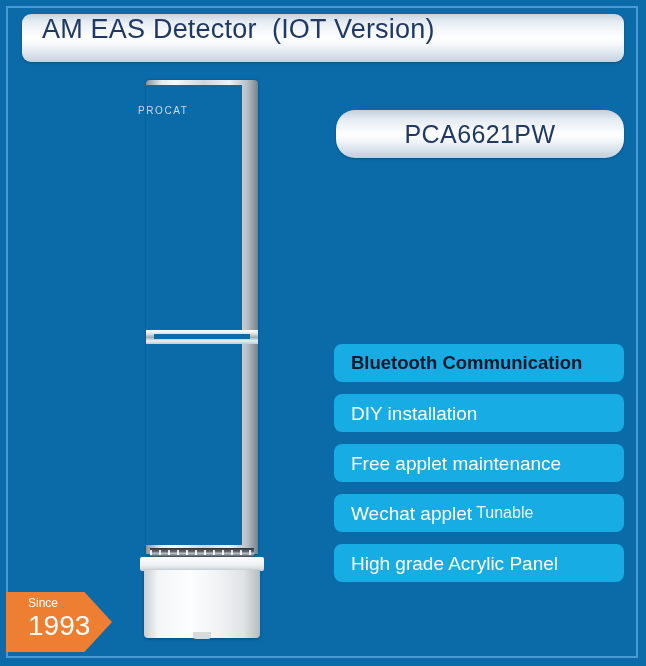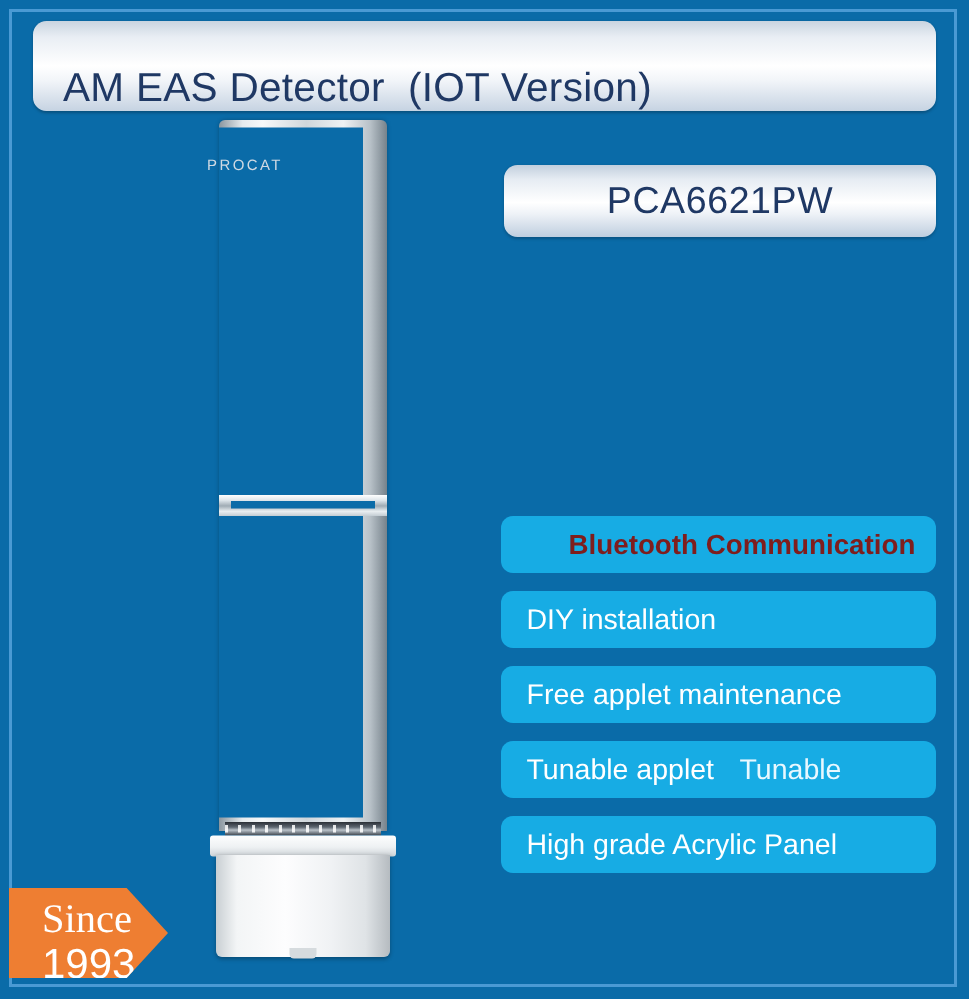--- a/index.html
+++ b/index.html
@@ -31,49 +31,49 @@
     box-sizing: border-box;
     pointer-events: none;
   }
 
   
   #title-bar {
     position: absolute;
     left: 22px;
     top: 14px;
     width: 602px;
-    height: 60px;
+    height: 48px;
     border-radius: 9px;
     background: linear-gradient(to bottom,
                 #c9d4e0 0%,
                 #e9eef4 18%,
                 #ffffff 50%,
                 #f2f5f9 66%,
                 #c6d3e2 100%);
     box-shadow: 0 1px 2px rgba(0,0,0,0.25);
     display: flex;
-    align-items: flex-end;
+    align-items: flex-start;
     box-sizing: border-box;
     padding-left: 20px;
   }
   #title-text {
     font-size: 27px;
     color: #1f3864;
     letter-spacing: 0.2px;
     white-space: pre;
   }
 
   
   #model-badge {
     position: absolute;
     left: 336px;
     top: 110px;
     width: 288px;
     height: 48px;
-    border-radius: 9px;
+    border-radius: 19px;
     background: linear-gradient(to bottom,
                 #c2cfdd 0%,
                 #e6ecf3 20%,
                 #ffffff 52%,
                 #eef2f7 68%,
                 #bfcedf 100%);
     box-shadow: 0 1px 2px rgba(0,0,0,0.22);
     display: flex;
     align-items: center;
     justify-content: center;
@@ -99,48 +99,47 @@
     margin-bottom: 12px;
     display: flex;
     align-items: center;
     box-sizing: border-box;
     padding-left: 17px;
     color: #ffffff;
     font-size: 19px;
     white-space: nowrap;
   }
   .feature-pill.accent .feature-label {
-    color: #7f1d1d;
+    color: #0f172a;
     font-weight: bold;
     font-size: 18.5px;
-    margin-left: 28px;
   }
   .feature-label { line-height: 1; }
   .feature-sub {
-    font-size: 19px;
+    font-size: 16px;
     color: #e8f8ff;
-    margin-left: 17px;
+    margin-left: 4px;
     line-height: 1;
   }
 
   
   #since-badge {
     position: absolute;
     left: 6px;
     top: 592px;
     width: 106px;
     height: 60px;
     background: #ee7e32;
     clip-path: polygon(0 0, 74% 0, 100% 50%, 74% 100%, 0 100%);
     color: #ffffff;
     box-sizing: border-box;
     padding: 5px 0 0 22px;
     line-height: 1.12;
   }
-  #since-badge .since-word { font-size: 27px; display: block; font-family: Liberation Serif, serif; }
+  #since-badge .since-word { font-size: 12px; display: block; }
   #since-badge .since-year { font-size: 28px; display: block; }
 
   
   #gate {
     position: absolute;
     left: 138px;
     top: 78px;
     width: 128px;
     height: 566px;
   }
@@ -284,21 +283,21 @@
     <div class="feature-pill">
       <span class="feature-label">DIY installation</span>
     </div>
 
 
     <div class="feature-pill">
       <span class="feature-label">Free applet maintenance</span>
     </div>
 
     <div class="feature-pill">
-      <span class="feature-label">Tunable applet</span>
+      <span class="feature-label">Wechat applet</span>
       <span class="feature-sub">Tunable</span>
     </div>
 
     <div class="feature-pill">
       <span class="feature-label">High grade Acrylic Panel</span>
     </div>
 
   </div>
 
   <div id="since-badge">

